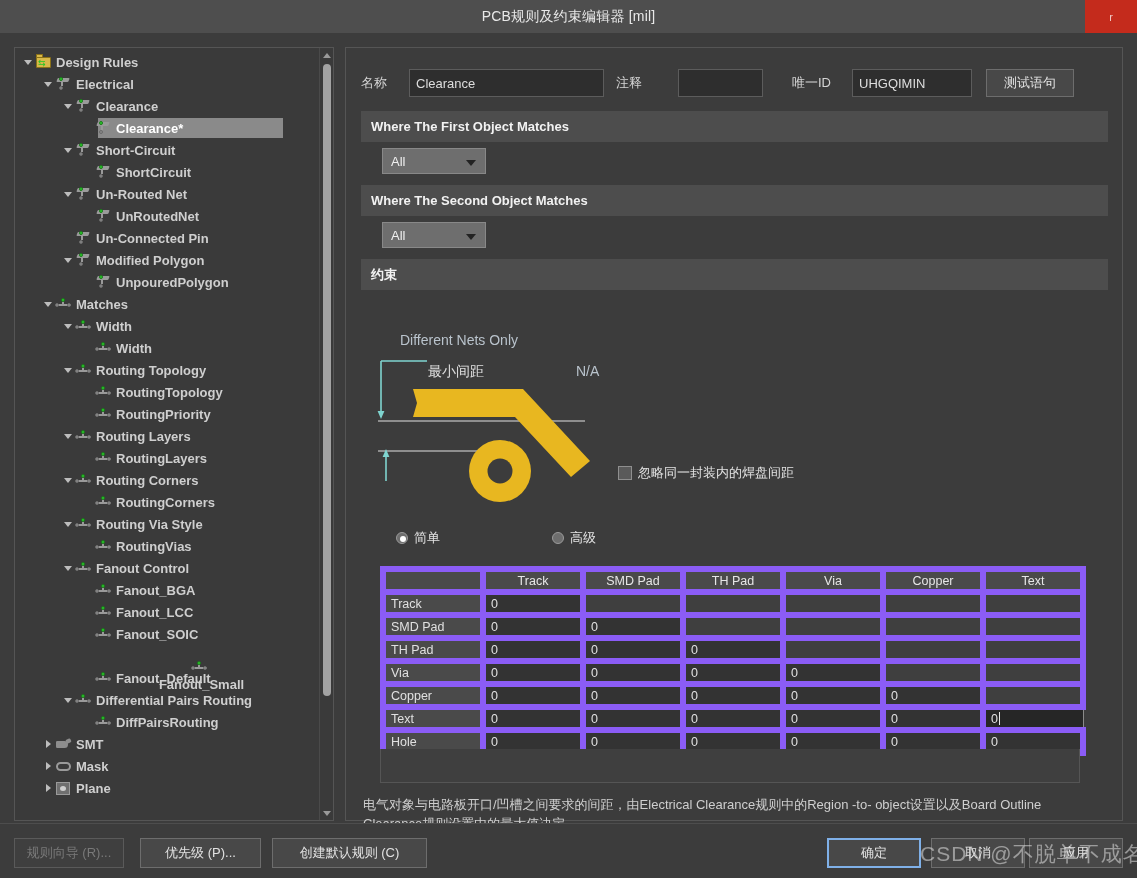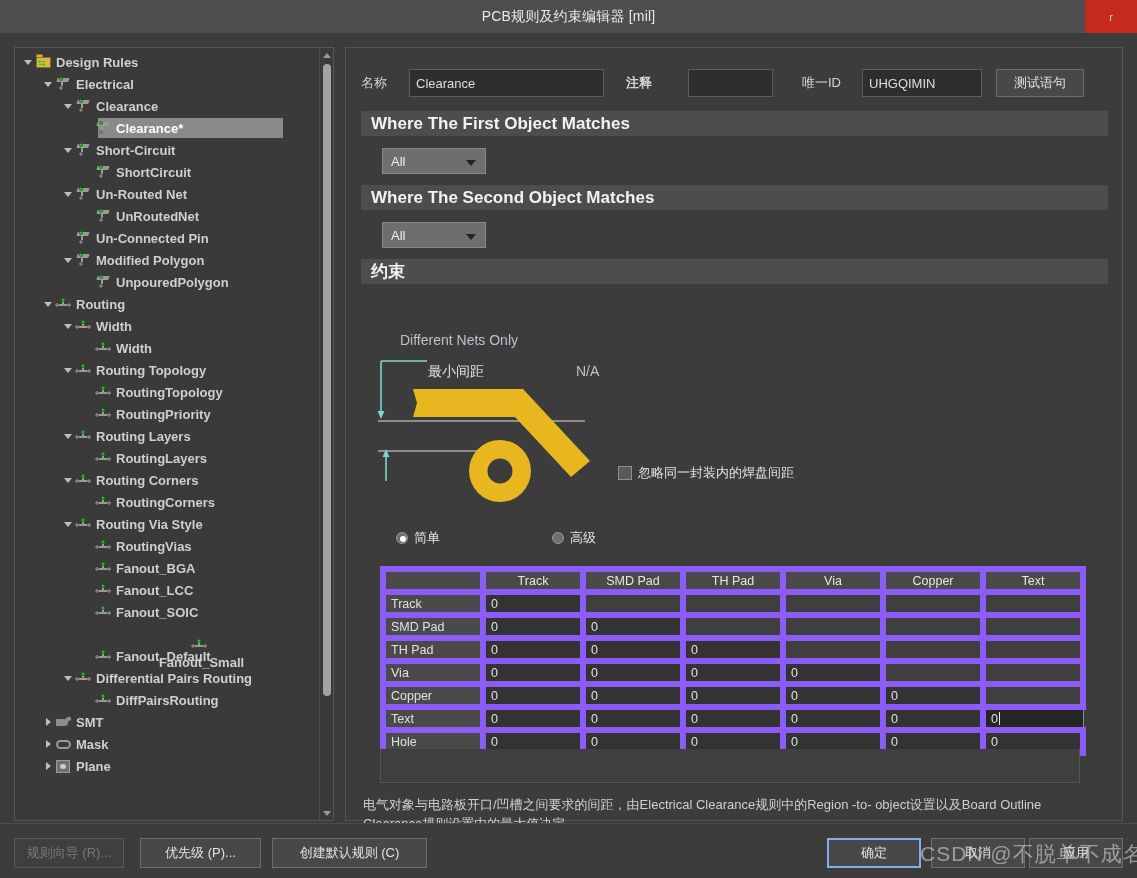--- a/index.html
+++ b/index.html
@@ -187,24 +187,24 @@
     font-family: "Liberation Sans", sans-serif;
     outline: none;
   }
   .btn {
     background: #484848; border: 1px solid #6d6d6d; color: #e2e2e2;
     font-size: 13px; height: 28px; padding: 0 10px; cursor: pointer;
     font-family: "Liberation Sans", sans-serif;
   }
 
   .sec-header {
-    position: absolute; left: 15px; right: 14px; height: 25px;
+    position: absolute; left: 15px; right: 14px; height: 31px;
     background: #4d4d4d;
     display: flex; align-items: center; padding-left: 10px;
-    color: #f2f2f2; font-size: 17px; font-weight: bold;
+    color: #f2f2f2; font-size: 13px; font-weight: bold;
   }
 
   .sel-box {
     position: absolute;
     width: 104px; height: 26px;
     background: #6e6e6e; border: 1px solid #888;
     color: #f0f0f0; font-size: 13px;
     display: flex; align-items: center; padding-left: 8px;
   }
   .sel-box .caret {
@@ -449,21 +449,21 @@
             <div class="tw">
               <div class="tri-d"></div>
             </div>
             <div class="ic ic-rout">
               <div class="ln"></div>
               <div class="vl"></div>
               <div class="n1"></div>
               <div class="n2"></div>
               <div class="n3"></div>
             </div>
-            <span class="lbl">Routing</span>
+            <span class="lbl">Matches</span>
           </div>
           <div class="tree-row" style="padding-left: 46px;">
             <div class="tw">
               <div class="tri-d"></div>
             </div>
             <div class="ic ic-rout">
               <div class="ln"></div>
               <div class="vl"></div>
               <div class="n1"></div>
               <div class="n2"></div>
@@ -581,20 +581,33 @@
           <div class="tree-row" style="padding-left: 66px;">
             <div class="tw empty"></div>
             <div class="ic ic-rout">
               <div class="ln"></div>
               <div class="vl"></div>
               <div class="n1"></div>
               <div class="n2"></div>
               <div class="n3"></div>
             </div>
             <span class="lbl">RoutingVias</span>
+          </div>
+          <div class="tree-row" style="padding-left: 46px;">
+            <div class="tw">
+              <div class="tri-d"></div>
+            </div>
+            <div class="ic ic-rout">
+              <div class="ln"></div>
+              <div class="vl"></div>
+              <div class="n1"></div>
+              <div class="n2"></div>
+              <div class="n3"></div>
+            </div>
+            <span class="lbl">Fanout Control</span>
           </div>
           <div class="tree-row" style="padding-left: 66px;">
             <div class="tw empty"></div>
             <div class="ic ic-rout">
               <div class="ln"></div>
               <div class="vl"></div>
               <div class="n1"></div>
               <div class="n2"></div>
               <div class="n3"></div>
             </div>
@@ -707,21 +720,21 @@
             <div class="ad"></div>
           </div>
       </div>
     </div>
 
     <div class="right-panel">
 
       <div class="form-top">
         <div class="flabel" style="width:48px;">名称</div>
         <input class="finput" style="width: 195px;" value="Clearance">
-        <div class="flabel" style="width:62px; margin-left:22px;font-weight:bold;">注释</div>
+        <div class="flabel" style="width:62px; margin-left:12px;">注释</div>
         <input class="finput" style="width: 85px;" value="">
         <div class="flabel" style="width:60px; margin-left:29px;">唯一ID</div>
         <input class="finput" style="width: 120px;" value="UHGQIMIN">
         <button class="btn" style="width:88px; margin-left:14px;">测试语句</button>
       </div>
 
       <div class="sec-header" style="top:63px;">Where The First Object Matches</div>
       <div class="sel-box" style="left:36px; top:100px;">
         <span>All</span>
         <span class="caret"></span>

